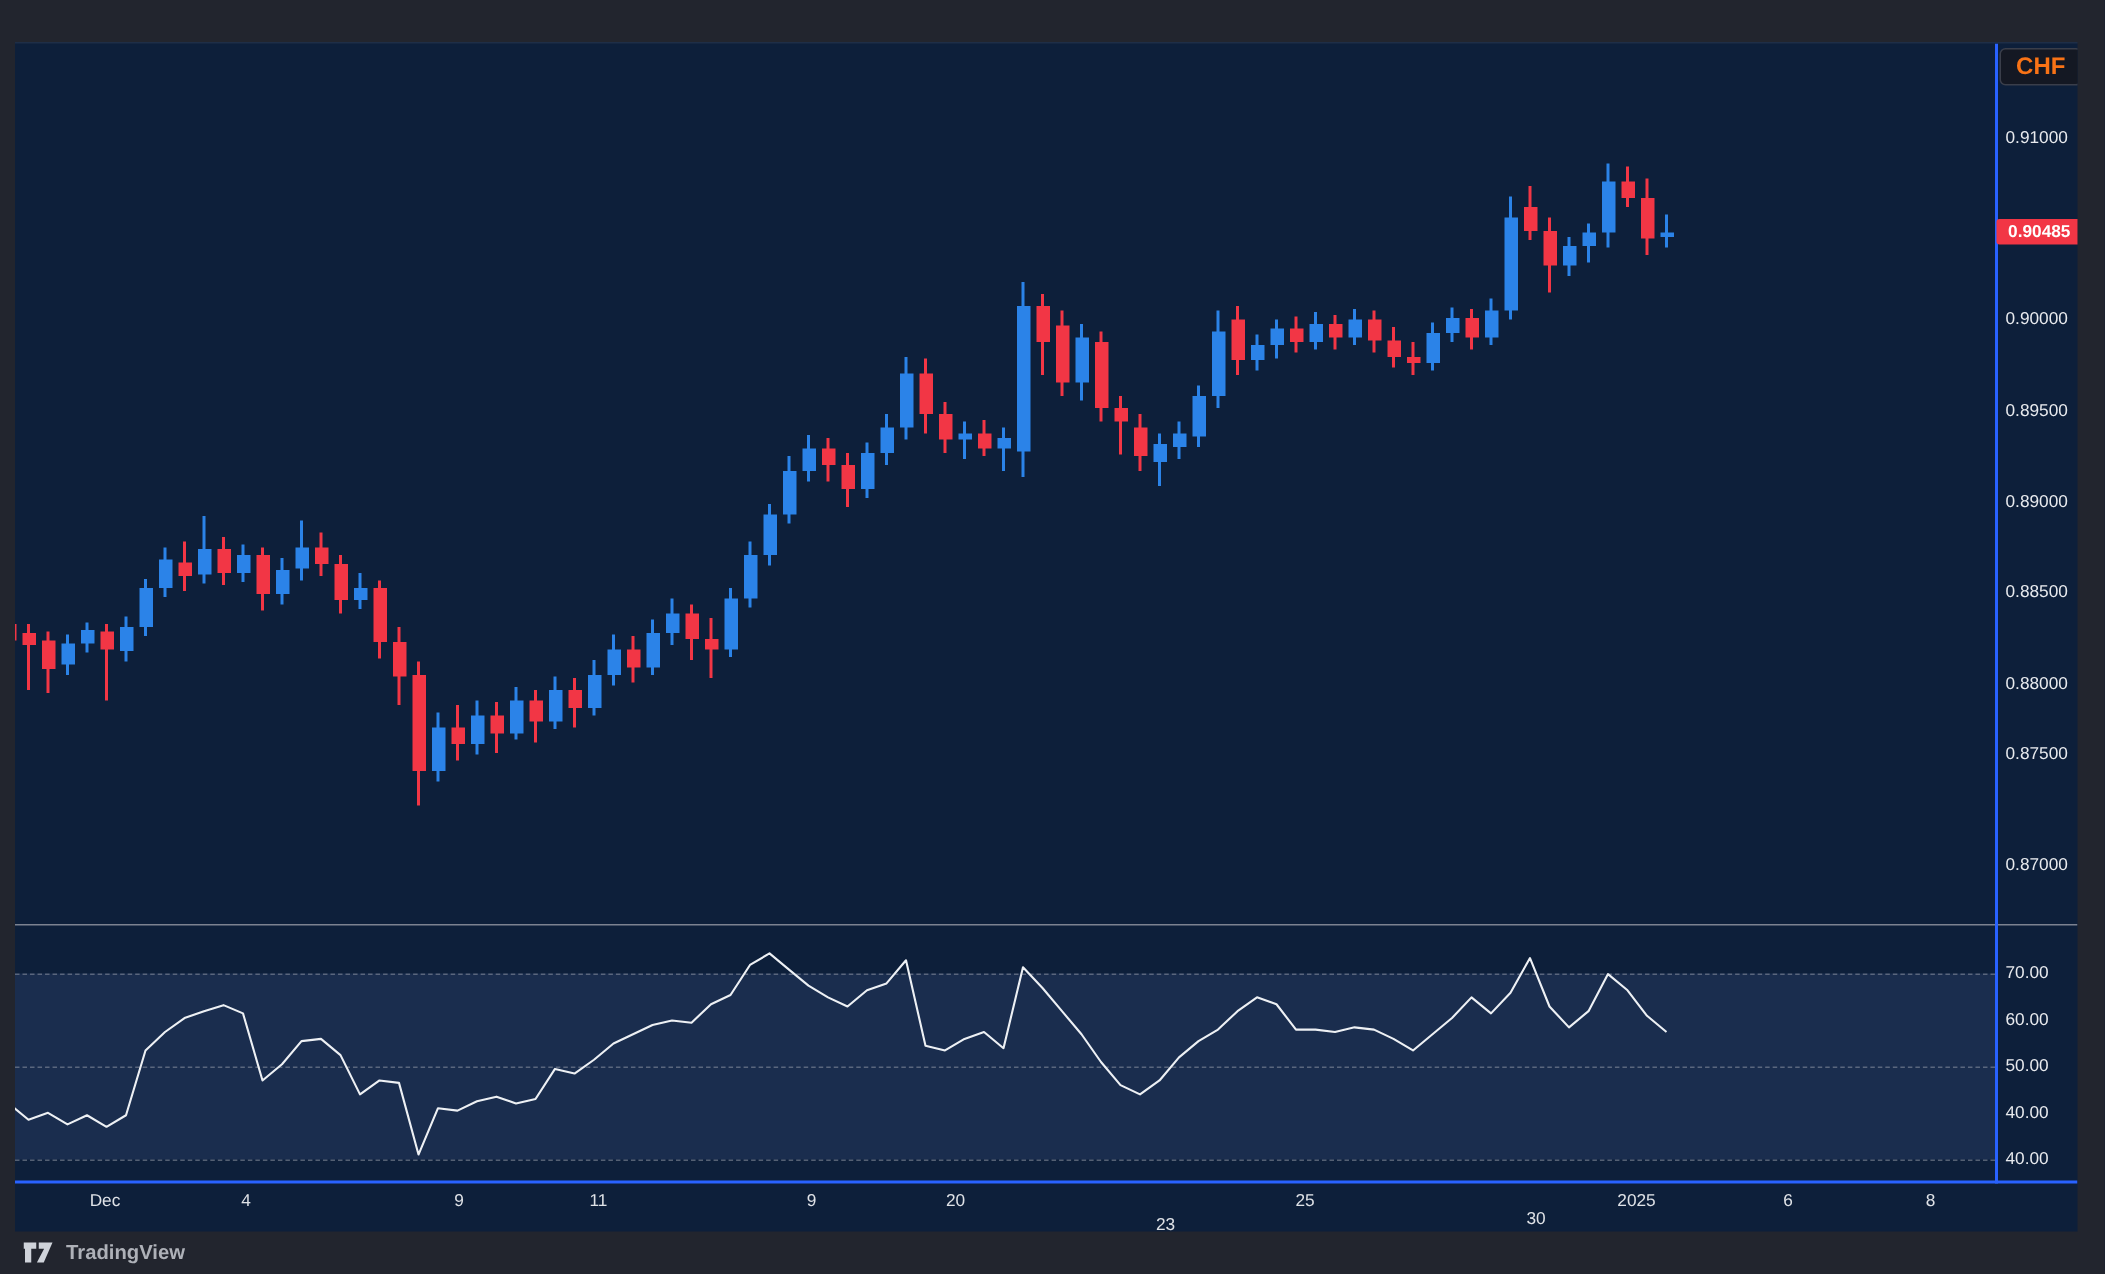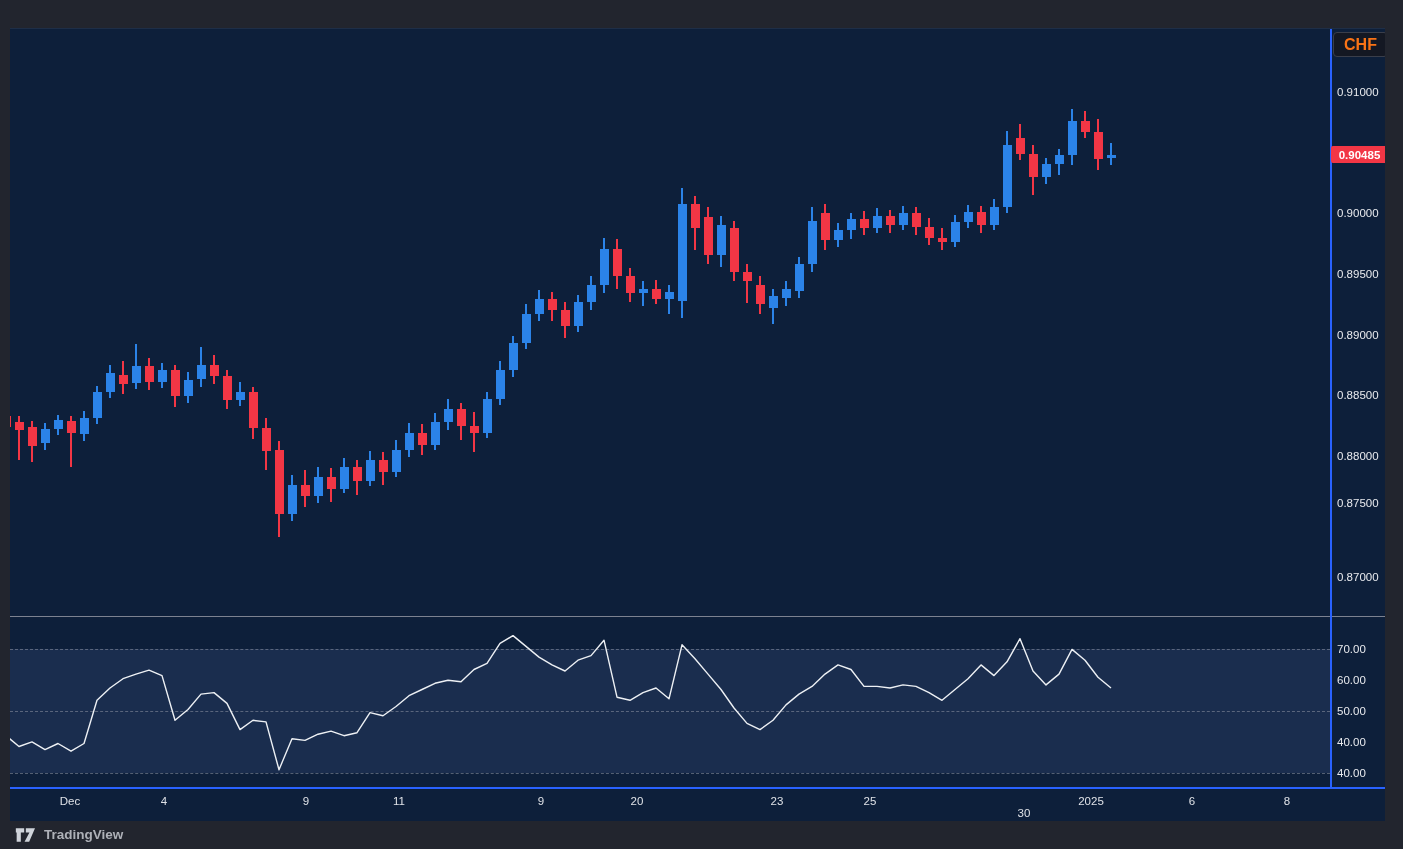--- a/index.html
+++ b/index.html
@@ -245,21 +245,21 @@
         <div class="rsi-label" style="top: 705.914px;">40.00</div>
         <div class="rsi-label" style="top: 736.738px;">40.00</div>
       </div>
     <div id="time-scale">
         <div class="time-label" style="left: 60px;">Dec</div>
         <div class="time-label" style="left: 154px;">4</div>
         <div class="time-label" style="left: 296px;">9</div>
         <div class="time-label" style="left: 389px;">11</div>
         <div class="time-label" style="left: 531px;">9</div>
         <div class="time-label" style="left: 627px;">20</div>
-        <div class="time-label" style="left: 767px;">23</div>
+        <div class="time-label" style="left: 767px; margin-top: 16px;">23</div>
         <div class="time-label" style="left: 860px;">25</div>
         <div class="time-label" style="left: 1014px; margin-top: 12px;">30</div>
         <div class="time-label" style="left: 1081px;">2025</div>
         <div class="time-label" style="left: 1182px;">6</div>
         <div class="time-label" style="left: 1277px;">8</div>
       </div>
 
     <div id="symbol-button">
       <span>CHF</span>
     </div>

